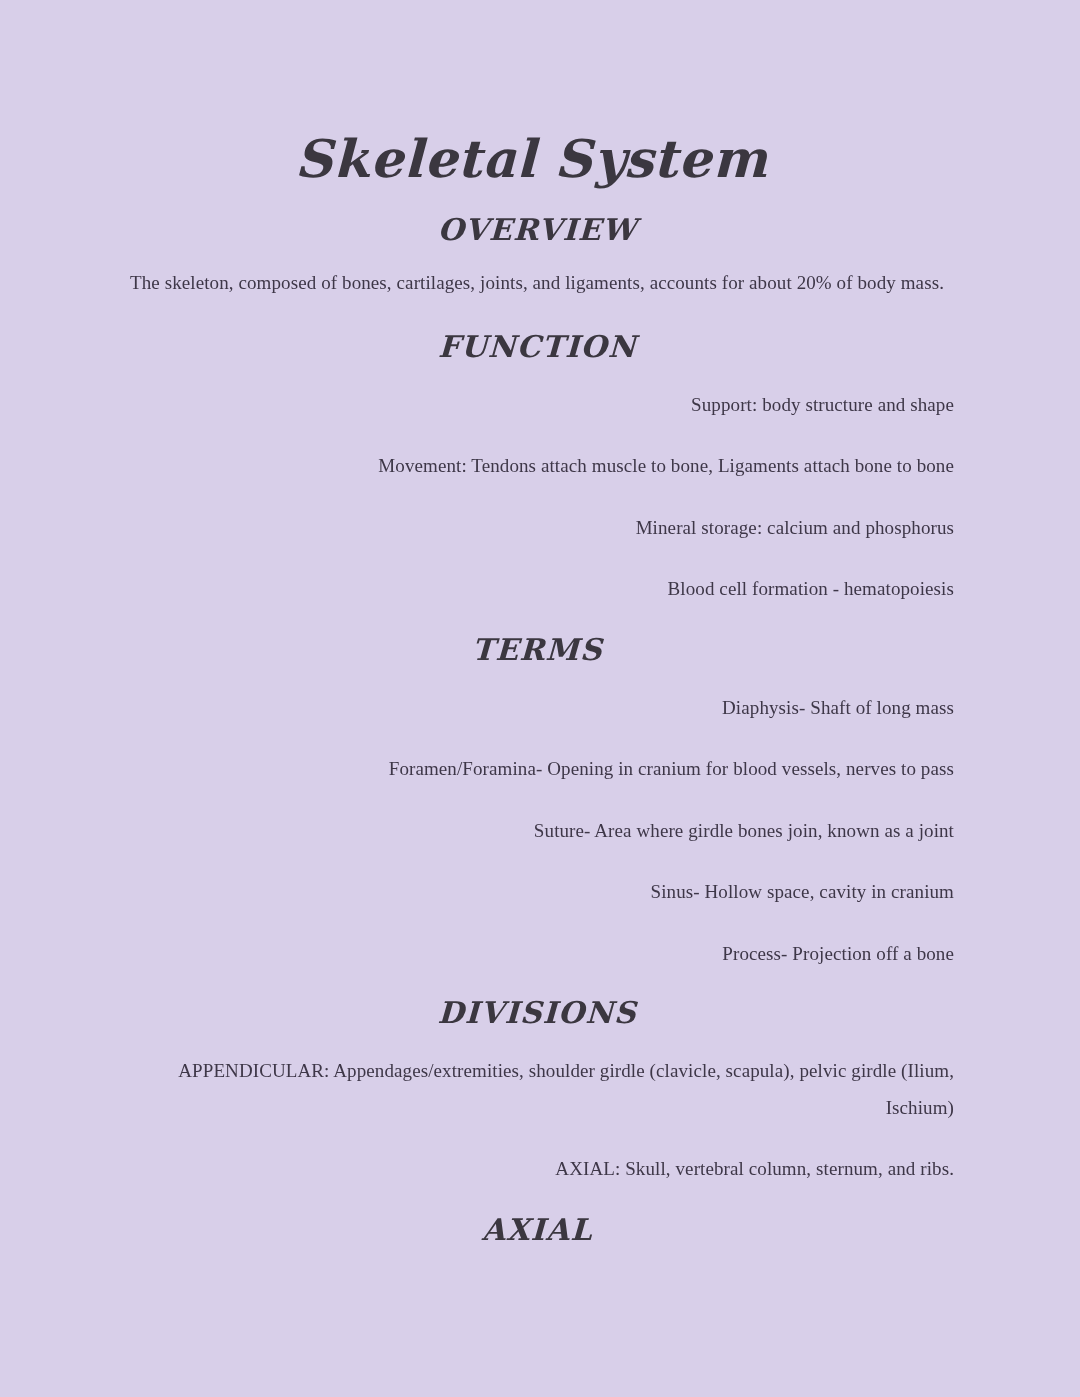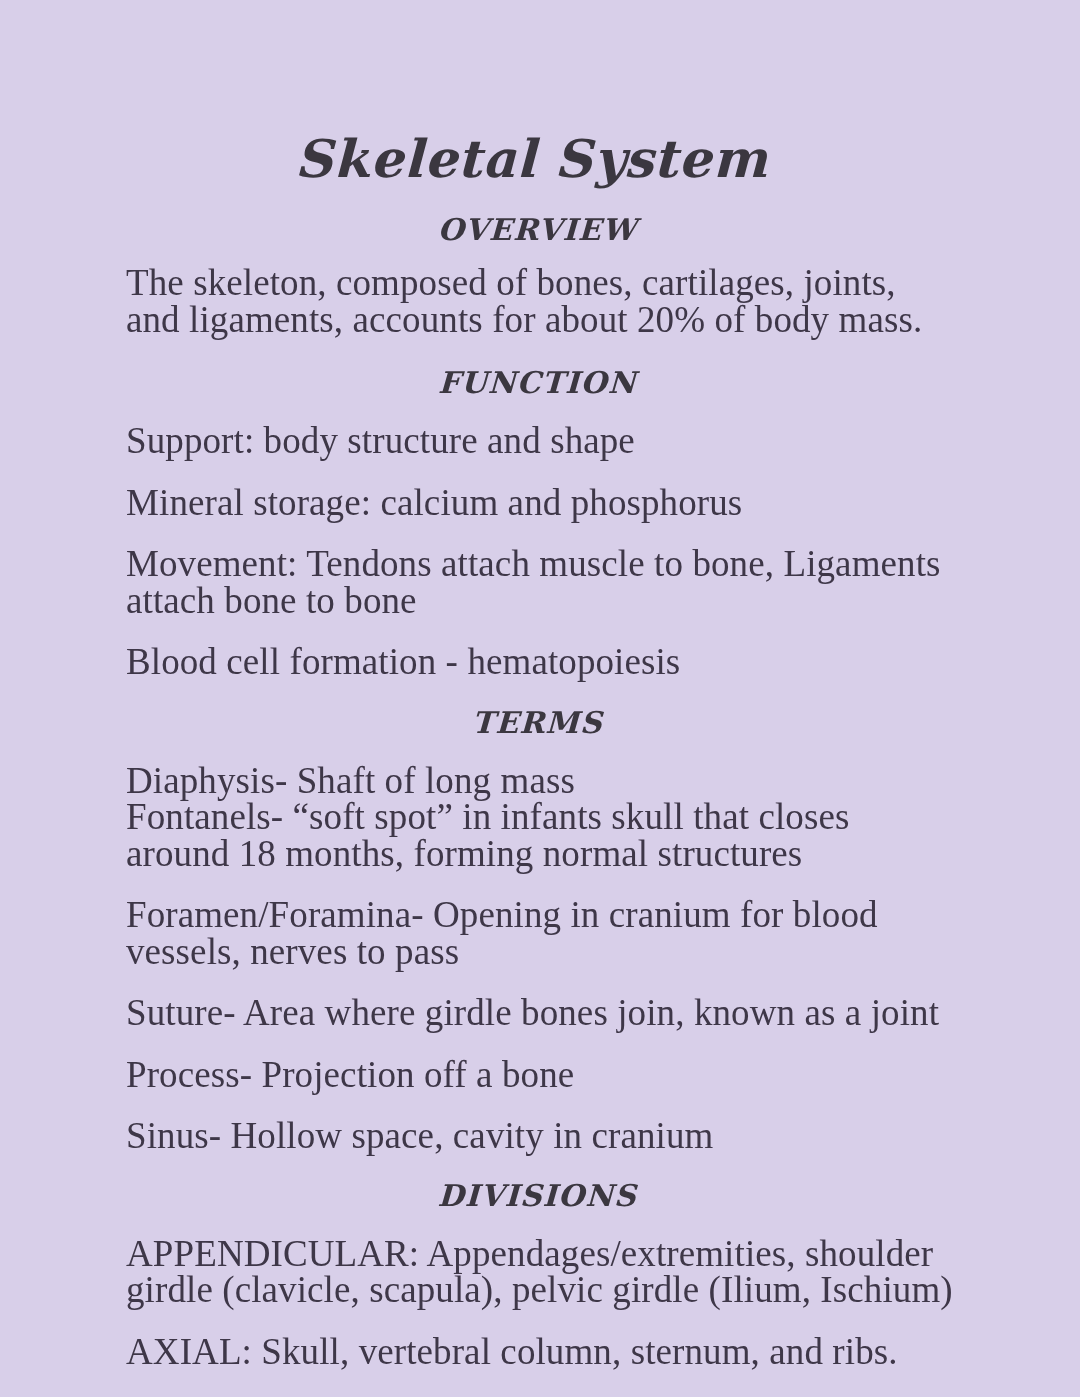--- a/index.html
+++ b/index.html
@@ -60,24 +60,24 @@
   .sec-axial     { margin-top: 27px; }
 
   
   .body-block {
     margin: 0;
     padding: 0;
   }
 
   .body-line {
     font-family: "Liberation Serif", "DejaVu Serif", serif;
-    font-size: 37px;
+    font-size: 19px;
     line-height: 36.5px;
     color: #3e3748;
-    text-align: left;
+    text-align: right;
     margin: 0;
     letter-spacing: 0.1px;
     white-space: normal;
   }
 
   .gap-after-heading { margin-top: 20px; }
 
   
   .wrap-narrow { max-width: 818px; }
   .wrap-wide   { max-width: 828px; margin-top: 25px; }
@@ -90,33 +90,32 @@
   <h1 class="doc-title">Skeletal System</h1>
 
   <h2 class="section-heading sec-overview">OVERVIEW</h2>
   <div class="body-block gap-after-heading">
     <p class="body-line wrap-narrow">The skeleton, composed of bones, cartilages, joints, and ligaments, accounts for about 20% of body mass.</p>
   </div>
 
   <h2 class="section-heading sec-function">FUNCTION</h2>
   <div class="body-block gap-after-heading">
     <p class="body-line wrap-wide">Support: body structure and shape</p>
+    <p class="body-line wrap-wide">Movement: Tendons attach muscle to bone, Ligaments attach bone to bone</p>
     <p class="body-line wrap-wide">Mineral storage: calcium and phosphorus</p>
-    <p class="body-line wrap-wide">Movement: Tendons attach muscle to bone, Ligaments attach bone to bone</p>
     <p class="body-line wrap-wide">Blood cell formation - hematopoiesis</p>
   </div>
 
   <h2 class="section-heading sec-terms">TERMS</h2>
   <div class="body-block gap-after-heading">
     <p class="body-line wrap-wide">Diaphysis- Shaft of long mass</p>
-    <p class="body-line wrap-narrow">Fontanels- “soft spot” in infants skull that closes around 18 months, forming normal structures</p>
     <p class="body-line wrap-wide">Foramen/Foramina- Opening in cranium for blood vessels, nerves to pass</p>
     <p class="body-line wrap-wide">Suture- Area where girdle bones join, known as a joint</p>
+    <p class="body-line wrap-wide">Sinus- Hollow space, cavity in cranium</p>
     <p class="body-line wrap-wide">Process- Projection off a bone</p>
-    <p class="body-line wrap-wide">Sinus- Hollow space, cavity in cranium</p>
   </div>
 
   <h2 class="section-heading sec-divisions">DIVISIONS</h2>
   <div class="body-block gap-after-heading">
     <p class="body-line wrap-wide">APPENDICULAR: Appendages/extremities, shoulder girdle (clavicle, scapula), pelvic girdle (Ilium, Ischium)</p>
     <p class="body-line wrap-wide">AXIAL: Skull, vertebral column, sternum, and ribs.</p>
   </div>
 
   <h2 class="section-heading sec-axial">AXIAL</h2>
 

